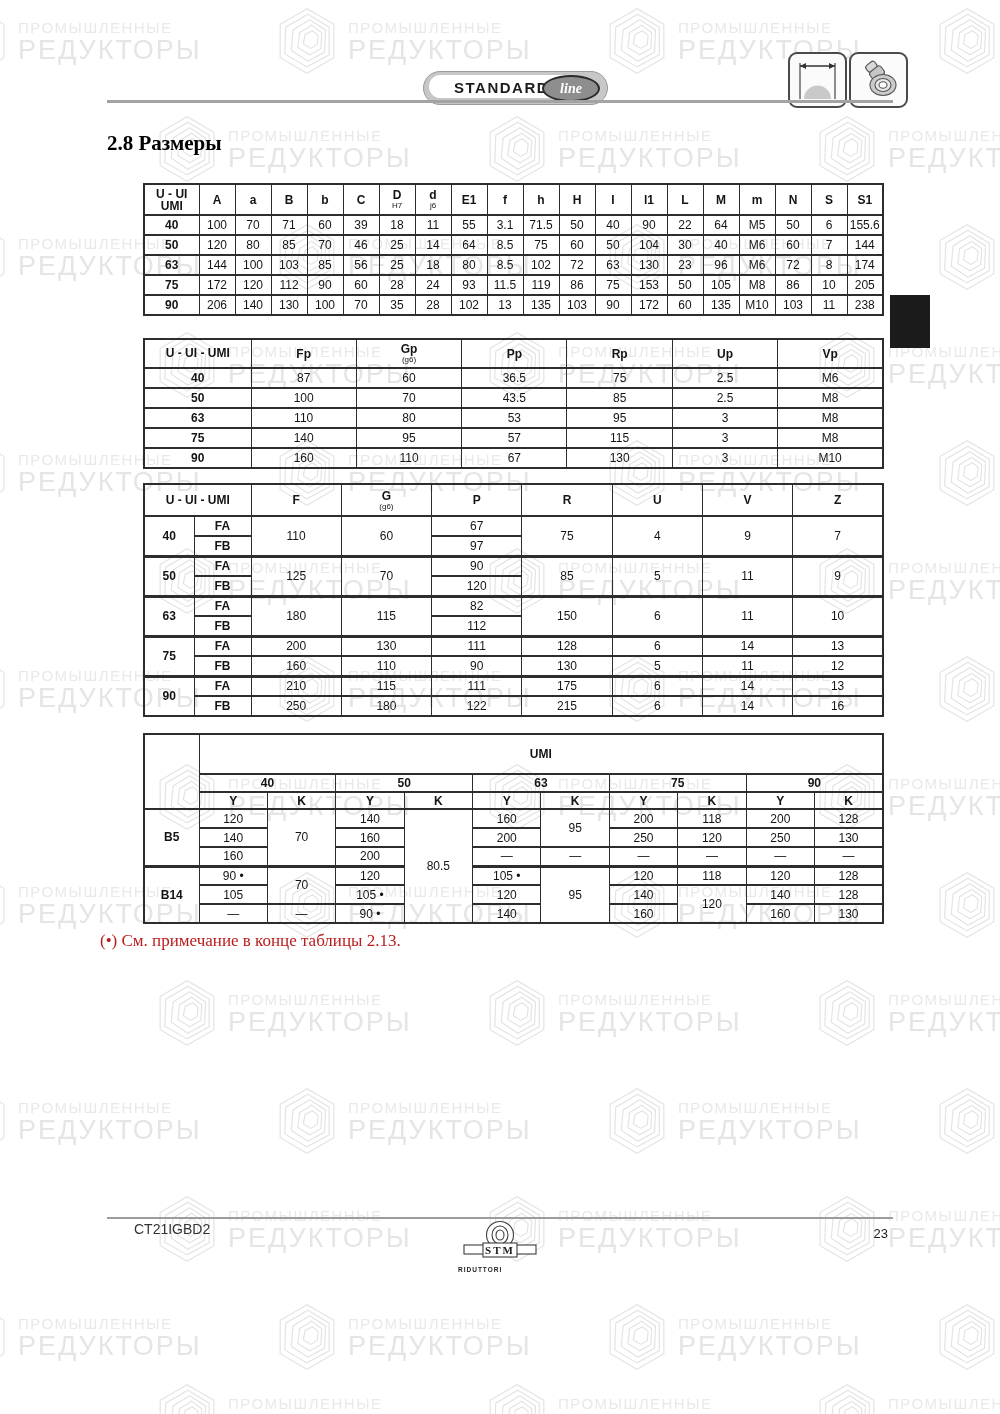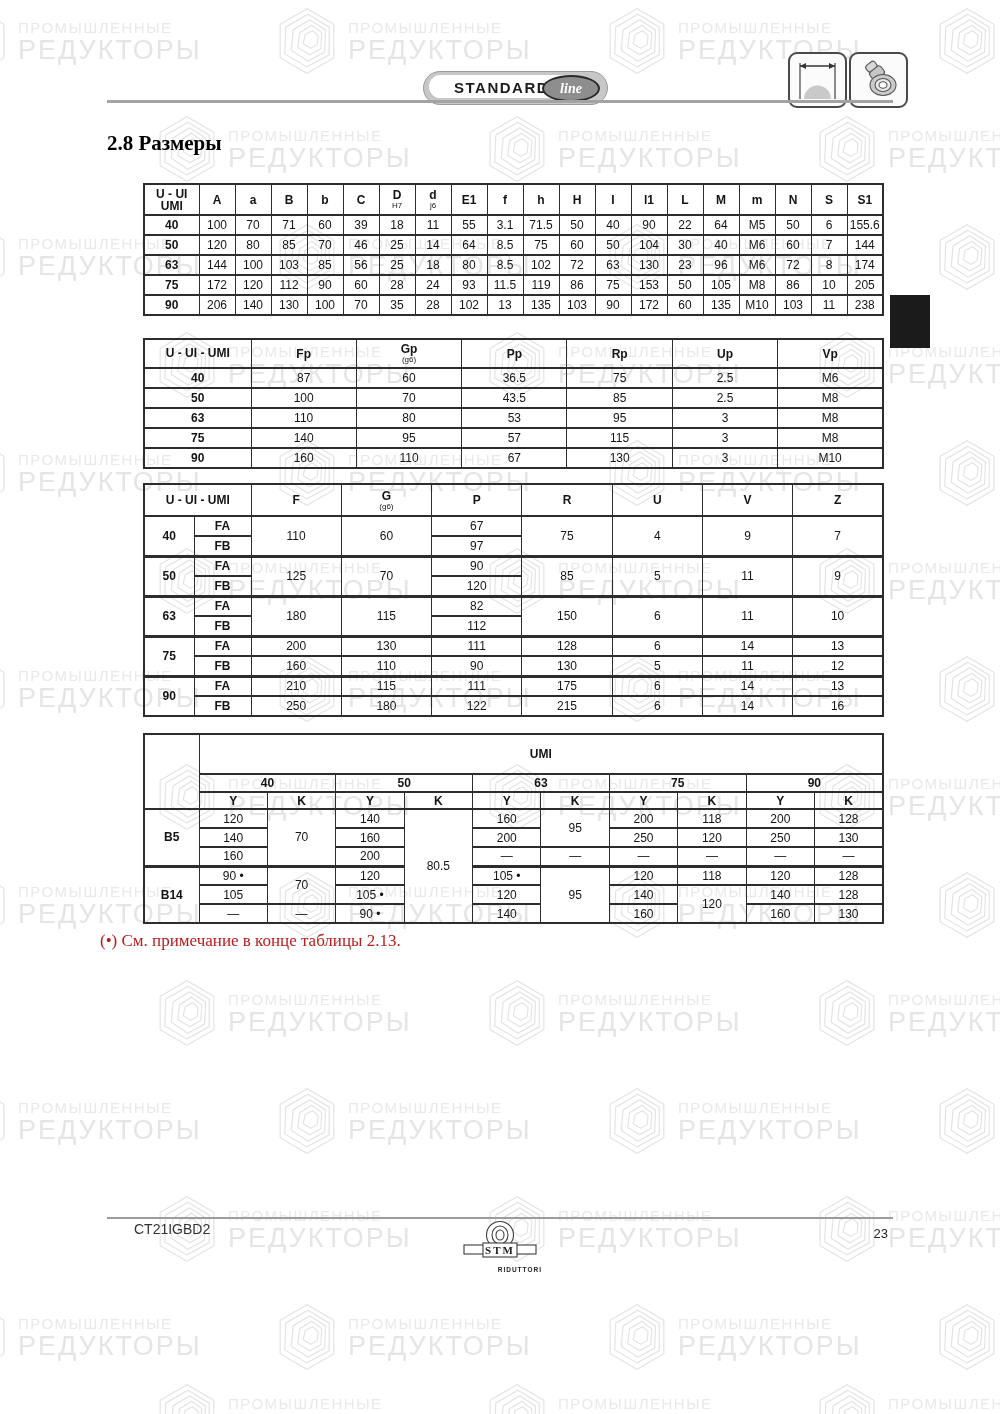--- a/index.html
+++ b/index.html
@@ -26,21 +26,21 @@
   
   .hicon{position:absolute;width:55px;height:52px;border:2px solid #4a4a4a;border-radius:9px;
          background:#fbfbfb;display:flex;align-items:center;justify-content:center;}
   
   .page-title{position:absolute;left:107px;top:131px;font-family:"Liberation Serif",serif;
               font-weight:bold;font-size:21px;color:#000000;}
   .note{position:absolute;left:100px;top:931px;font-family:"Liberation Serif",serif;
         font-size:17px;color:#b91c1c;}
   .doc-code{position:absolute;left:134px;top:1221px;font-size:14px;color:#333333;}
   .page-num{position:absolute;right:112px;top:1226px;font-size:13px;color:#222222;}
-  .stm{position:absolute;left:458px;top:1220px;width:84px;text-align:right;}
+  .stm{position:absolute;left:458px;top:1220px;width:84px;text-align:left;}
   .stm-sub{font-size:6.5px;font-weight:bold;letter-spacing:1px;color:#222;margin-top:0px;}
   .black-tab{position:absolute;left:890px;top:295px;width:40px;height:53px;background:#1b1b1b;}
   
   table.dim{position:absolute;border-collapse:collapse;table-layout:fixed;width:741px;
             background:transparent;border:2px solid #2d2d2d;}
   table.dim th,table.dim td{border:solid #2d2d2d;border-width:2px 1px;text-align:center;
             vertical-align:middle;padding:0;font-size:12px;color:#141414;overflow:hidden;}
   table.dim th{font-weight:bold;}
   table.dim td{font-weight:normal;}
   th .hcell{display:flex;flex-direction:column;align-items:center;justify-content:center;height:100%;line-height:12px;}

